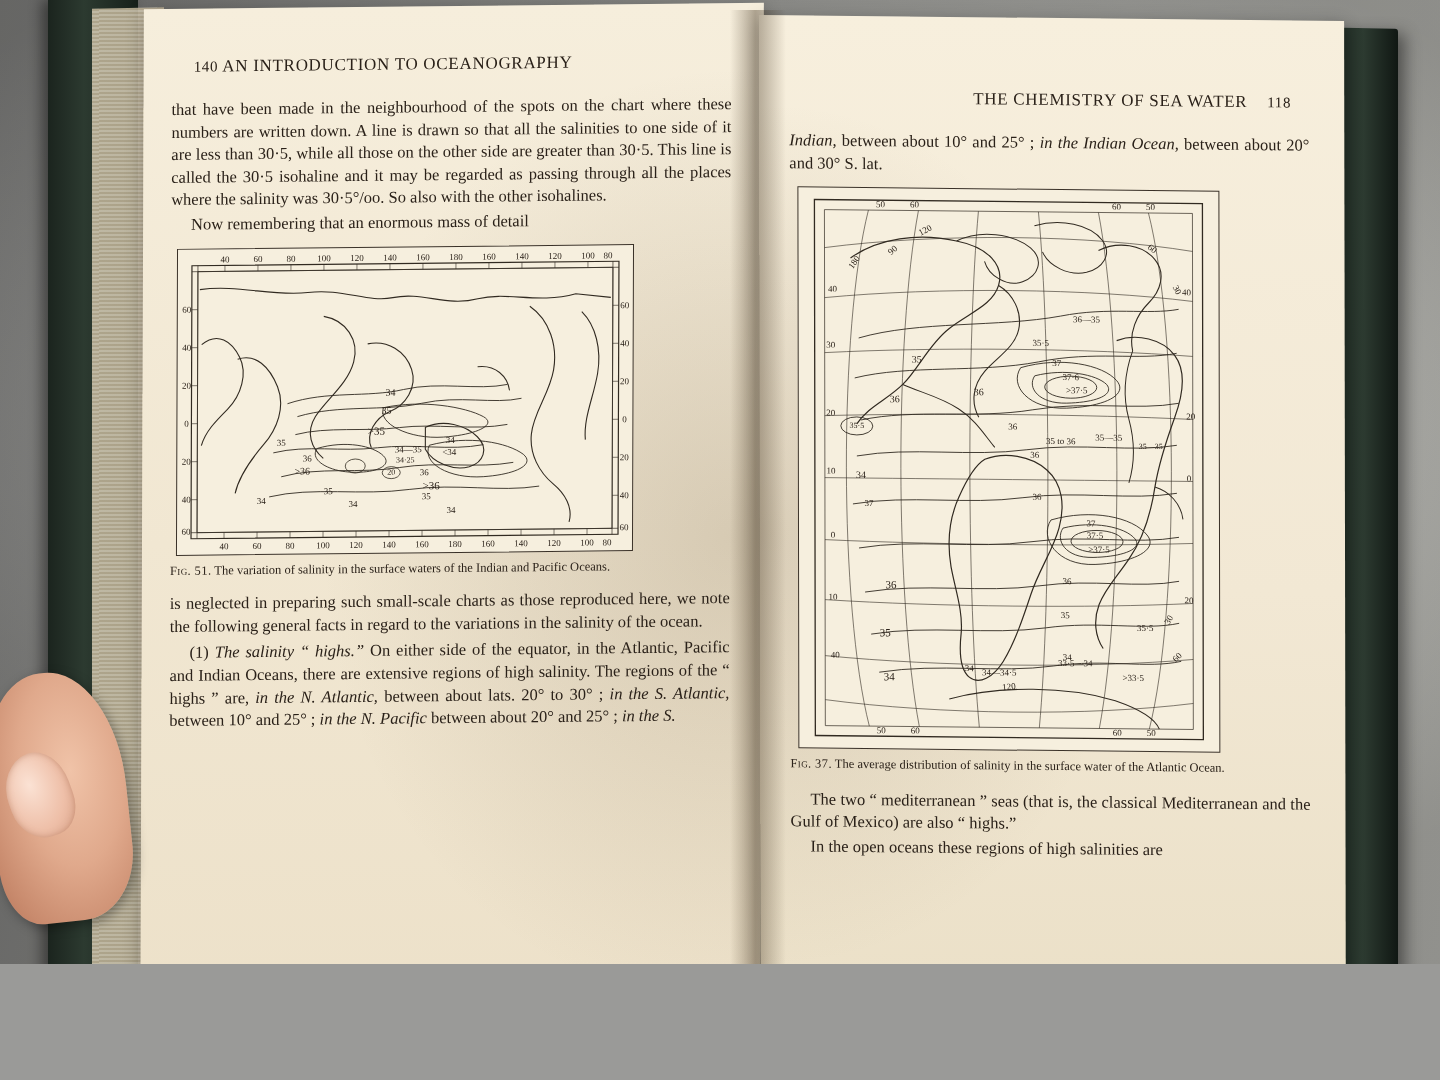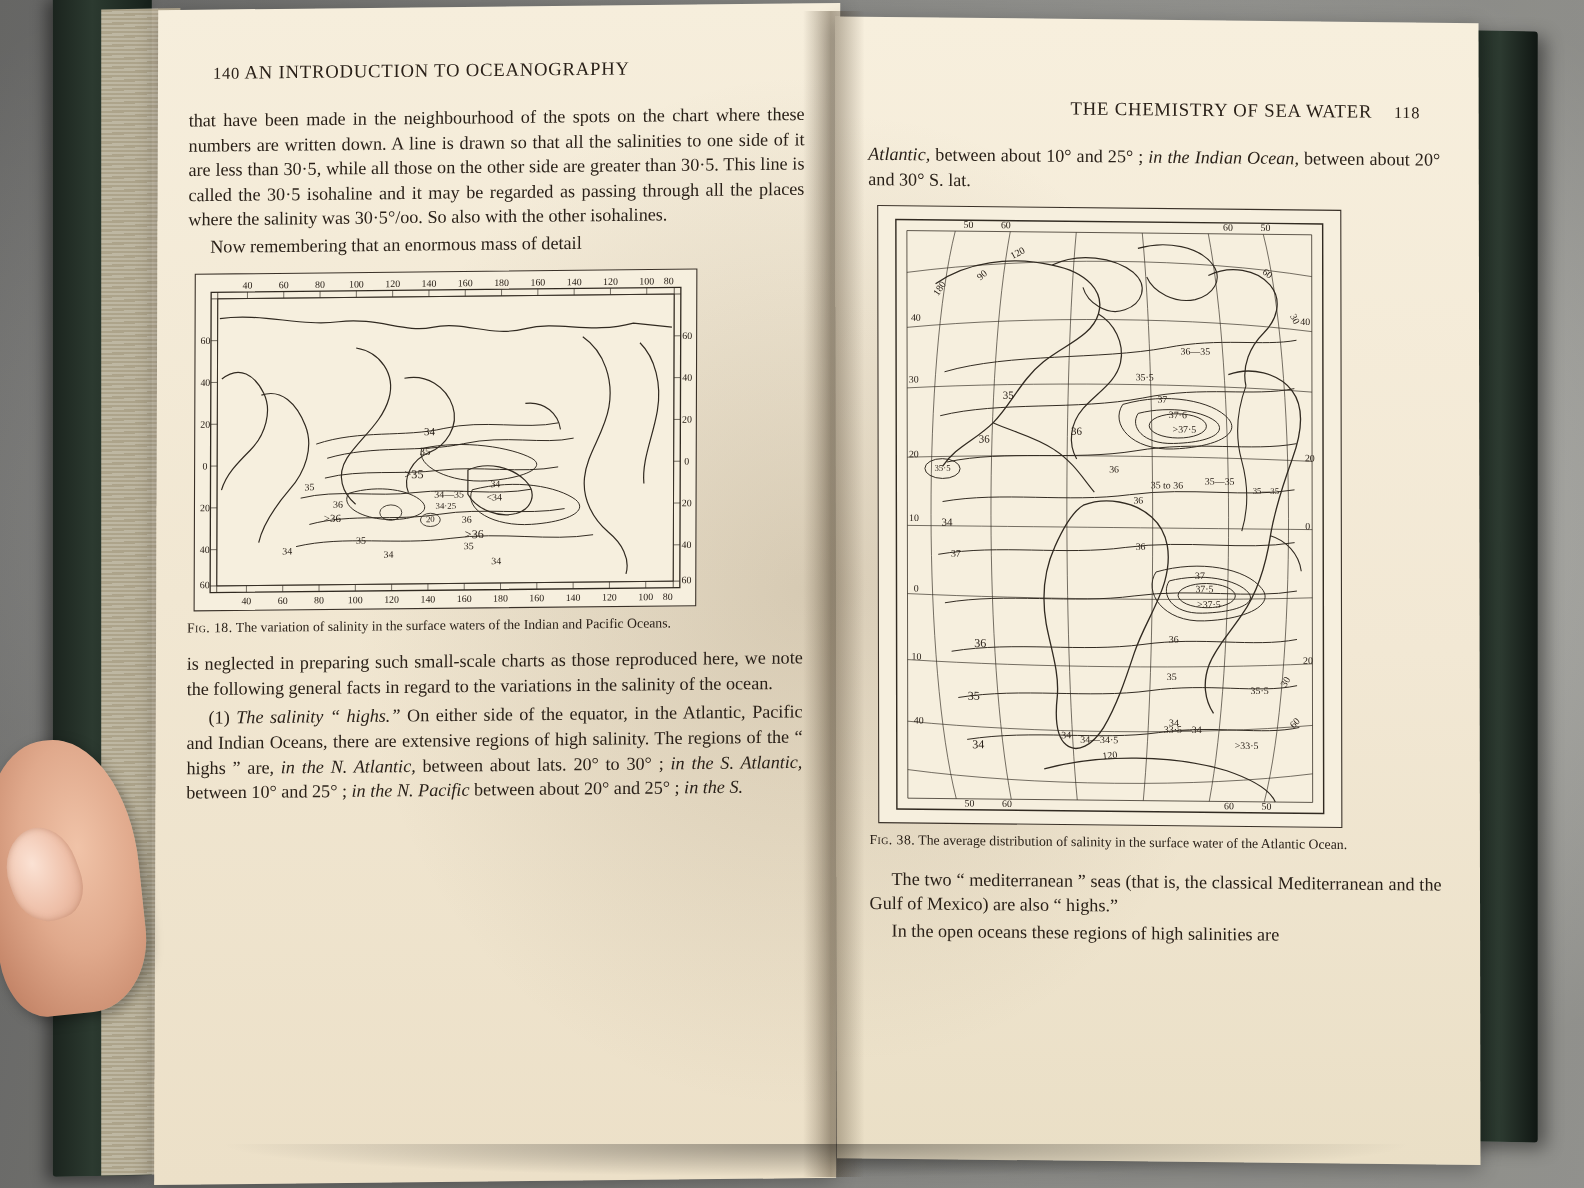--- a/index.html
+++ b/index.html
@@ -3,21 +3,21 @@
 <meta charset="utf-8">
 <style>
   html, body {
     margin: 0;
     padding: 0;
     background: #9a9a98;
   }
   #root {
     position: relative;
     width: 1440px;
-    height: 1080px;
+    height: 964px;
     overflow: hidden;
     background: linear-gradient(100deg, #8d8d8b 0%, #a3a39f 35%, #bdbdb8 70%, #c9c9c3 100%);
     font-family: "Liberation Serif", serif;
   }
 
   
   .bg-vignette {
     position: absolute; inset: 0;
     background: radial-gradient(ellipse 75% 60% at 50% 45%, rgba(255,255,255,0.10), rgba(0,0,0,0.28) 95%);
     pointer-events: none;
@@ -334,21 +334,21 @@
               <text x="176" y="259" font-size="9">34</text>
               <text x="249" y="252" font-size="9">35</text>
               <text x="214" y="227" font-size="8">20</text>
               <text x="84" y="255" font-size="9">34</text>
               <text x="274" y="266" font-size="9">34</text>
             </g>
           </svg>
         </div>
 
         <div class="fig-caption">
-          <span class="lbl">Fig. 18.</span>
+          <span class="lbl">Fig. 51.</span>
           <span>The variation of salinity in the surface waters of the Indian and Pacific Oceans.</span>
         </div>
 
         <p class="body" style="margin-top:14px">is neglected in preparing such small-scale charts as those reproduced here, we note the following general facts in regard to the variations in the salinity of the ocean.</p>
 
         <p class="body indent" style="margin-top:4px">
           <span>(1)</span>
           <span class="ital">The salinity “ highs.”</span>
           <span>On either side of the equator, in the Atlantic, Pacific and Indian Oceans, there are extensive regions of high salinity. The regions of the “ highs ” are,</span>
           <span class="ital">in the N. Atlantic,</span>
@@ -366,21 +366,21 @@
     <div class="page page-right">
       <div class="content content-right">
 
         <div class="running-head rh-right">
           <span>THE CHEMISTRY OF SEA WATER</span>
           &nbsp;&nbsp;
           <span class="pgnum">118</span>
         </div>
 
         <p class="body">
-          <span class="ital">Atlantic,</span>
+          <span class="ital">Indian,</span>
           <span>between about 10° and 25° ;</span>
           <span class="ital">in the Indian Ocean,</span>
           <span>between about 20° and 30° S. lat.</span>
         </p>
 
         <div class="figbox fig28">
           <svg class="fig-svg" viewBox="0 0 420 560" preserveAspectRatio="none">
             <g fill="none" stroke="#312a21">
               <rect x="16" y="12" width="388" height="536" stroke-width="1.3"></rect>
               <rect x="26" y="22" width="368" height="516" stroke-width="0.7"></rect>
@@ -509,21 +509,21 @@
               <text x="200" y="486" font-size="9">34—34·5</text>
               <text x="276" y="476" font-size="9">33·5—34</text>
               <text x="334" y="490" font-size="9">&gt;33·5</text>
               <text x="346" y="440" font-size="9">35·5</text>
               <text x="268" y="470" font-size="9">34</text>
             </g>
           </svg>
         </div>
 
         <div class="fig-caption">
-          <span class="lbl">Fig. 38.</span>
+          <span class="lbl">Fig. 37.</span>
           <span>The average distribution of salinity in the surface water of the Atlantic Ocean.</span>
         </div>
 
         <p class="body indent" style="margin-top:16px">The two “ mediterranean ” seas (that is, the classical Mediterranean and the Gulf of Mexico) are also “ highs.”</p>
         <p class="body indent">In the open oceans these regions of high salinities are</p>
 
       </div>
     </div>
 
     <div class="gutter-shadow"></div>

